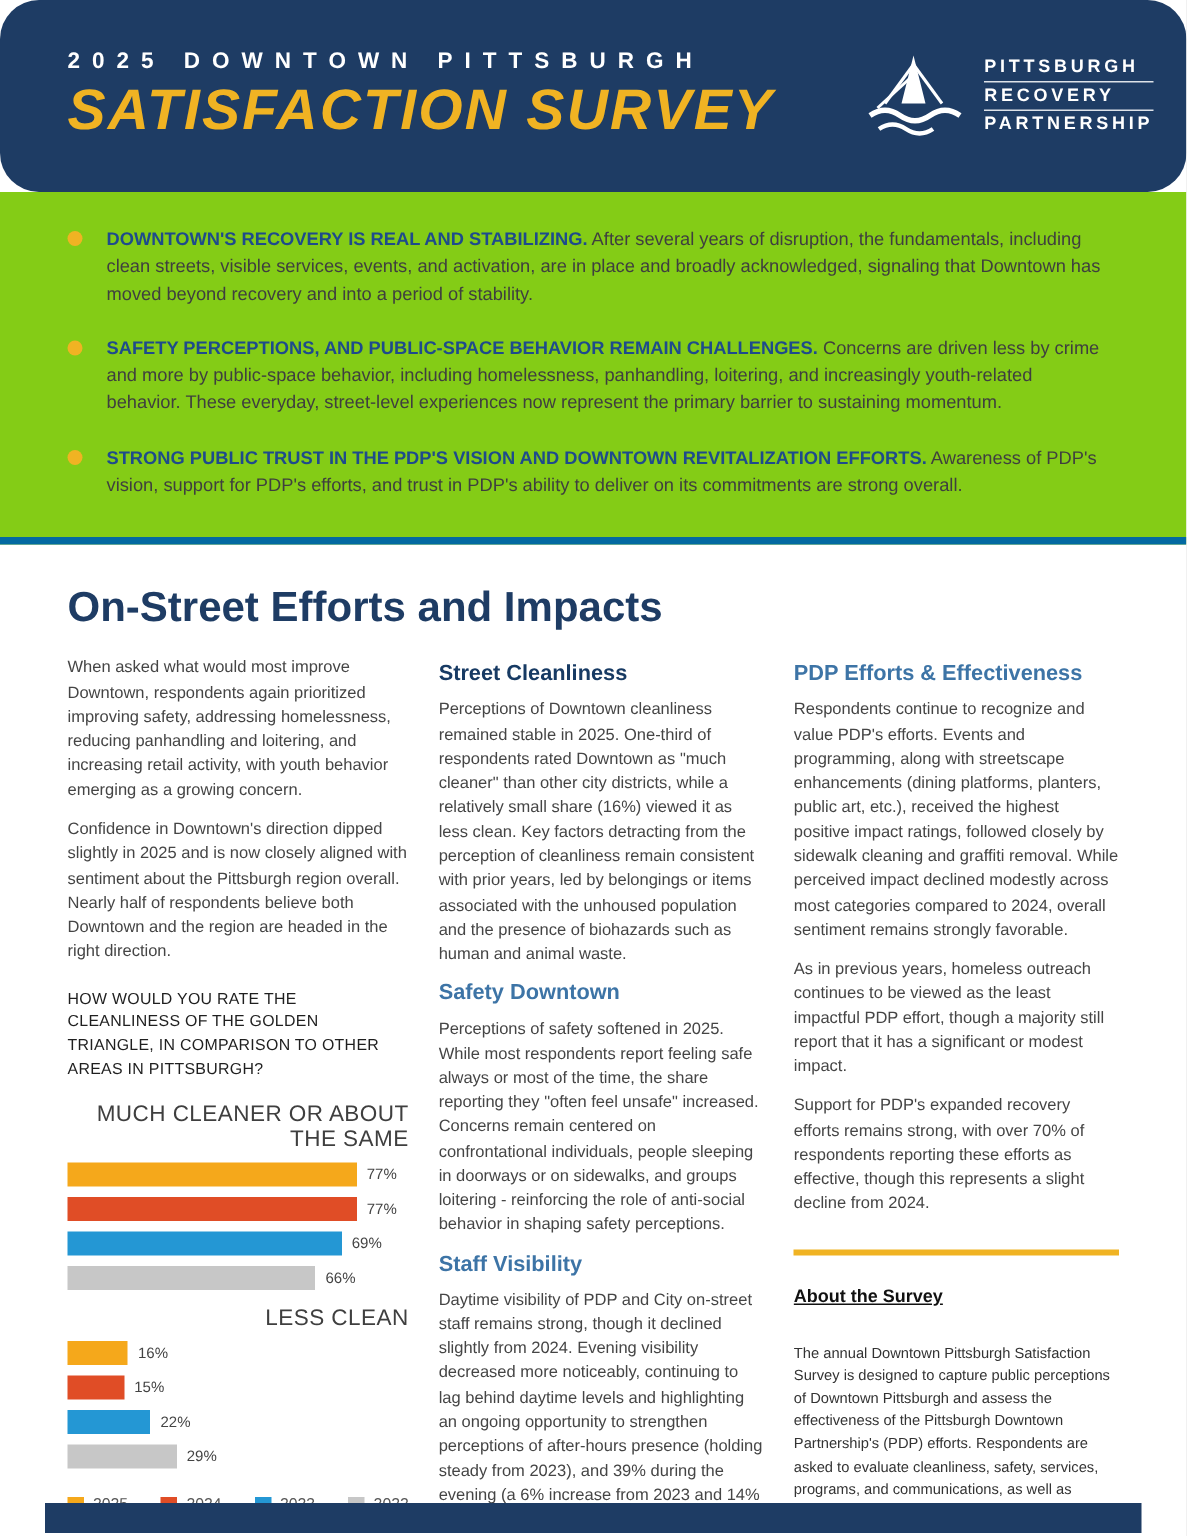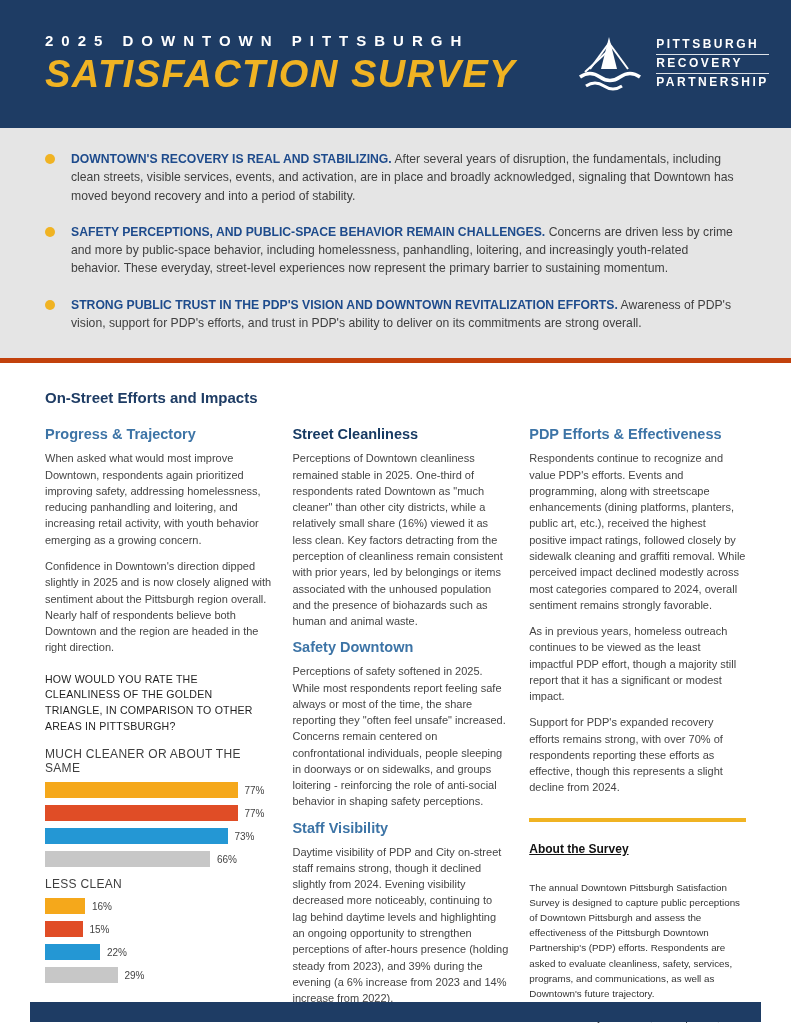--- a/index.html
+++ b/index.html
@@ -7,61 +7,62 @@
   body { font-family:"Liberation Sans", sans-serif; }
   .page {
     position:relative; width:791px; height:1024px; margin:0 auto;
     background:#ffffff; overflow:hidden;
   }
 
   
   .header {
     height:128px; background:#1E3C64; display:flex; align-items:center;
     padding:0 40px 0 45px;
+    border-radius:26px;
   }
   .title-block { flex:0 0 auto; }
   .kicker { color:#ffffff; font-size:15px; font-weight:bold; letter-spacing:8px; margin-bottom:4px; white-space:nowrap; }
   .main-title { color:#F0B323; font-size:38px; font-weight:bold; letter-spacing:1.5px; white-space:nowrap;font-style:italic; }
   .header-divider { width:4px; height:56px; background:#F0B323; margin:0 28px 0 32px; }
   .logo-wrap { display:flex; align-items:center; gap:14px; }
   .logo-icon svg { display:block; }
   .logo-text { color:#ffffff; font-size:12px; font-weight:bold; letter-spacing:2.5px; line-height:1.1; }
   .logo-text .lline { padding:2px 0 3px; border-bottom:1px solid rgba(255,255,255,.85); }
   .logo-text .lline:last-child { border-bottom:none;text-align:right; }
 
   
   .key-findings {
-    background:#e5e5e5; padding:22px 50px 18px 45px;
-    border-bottom:5px solid #c2410c;
+    background:#84cc16; padding:22px 50px 18px 45px;
+    border-bottom:5px solid #0369a1;
   }
   .kf-list { list-style:none; }
   .kf-item { display:flex; gap:16px; margin-bottom:18px; }
   .kf-item:last-child { margin-bottom:8px; }
   .kf-dot { flex:0 0 10px; width:10px; height:10px; border-radius:50%; background:#F0B323; margin-top:4px; }
   .kf-text { font-size:12.2px; line-height:1.5; color:#3f3f3f; }
   .kf-lead { color:#1E4B8C; font-weight:bold; }
 
   
   .section-title {
-    color:#1E3C64; font-size:15px; font-weight:bold;
+    color:#1E3C64; font-size:28px; font-weight:bold;
     margin:26px 45px 16px;
   }
   .columns {
     display:grid; grid-template-columns:repeat(3, 1fr); gap:20px;
     padding:0 45px;
   }
   .col-heading { font-size:14.5px; font-weight:bold; color:#3D74A6; margin:10px 0 8px; }
   .col-heading.dark { color:#173A63; }
   .col-heading:first-child { margin-top:4px; }
   .body-p { font-size:11px; line-height:1.48; color:#454545; margin-bottom:10px; }
 
   
   .chart { margin-top:16px; }
   .chart-question { font-size:10.6px; font-weight:normal; color:#1f1f1f; line-height:1.5; letter-spacing:.2px; margin-bottom:12px; }
-  .chart-group-label { font-size:12px; color:#3f3f3f; letter-spacing:.3px; margin:10px 0 7px; }
+  .chart-group-label { font-size:15px; color:#3f3f3f; letter-spacing:.3px; margin:10px 0 7px;text-align:right; }
   .bar-row { display:flex; align-items:center; margin-bottom:7px; }
   .bar { height:16px; }
   .bar-value { font-size:10px; color:#444; margin-left:7px; }
   .legend { display:flex; gap:22px; margin-top:18px; }
   .legend-item { display:flex; align-items:center; gap:6px; }
   .legend-swatch { width:11px; height:11px; }
   .legend-label { font-size:10.5px; color:#555; }
 
   
   .about-divider { height:4px; background:#F0B323; margin:22px 0 20px; }
@@ -119,40 +120,39 @@
         <p class="kf-text"><span class="kf-lead">STRONG PUBLIC TRUST IN THE PDP'S VISION AND DOWNTOWN REVITALIZATION EFFORTS.</span> <span>Awareness of PDP's vision, support for PDP's efforts, and trust in PDP's ability to deliver on its commitments are strong overall.</span></p>
       </li>
     </ul>
   </div>
 
   <h1 class="section-title">On-Street Efforts and Impacts</h1>
 
   <div class="columns">
 
     <div class="col">
-      <h2 class="col-heading">Progress &amp; Trajectory</h2>
       <p class="body-p">When asked what would most improve Downtown, respondents again prioritized improving safety, addressing homelessness, reducing panhandling and loitering, and increasing retail activity, with youth behavior emerging as a growing concern.</p>
       <p class="body-p">Confidence in Downtown's direction dipped slightly in 2025 and is now closely aligned with sentiment about the Pittsburgh region overall. Nearly half of respondents believe both Downtown and the region are headed in the right direction.</p>
 
       <div class="chart">
         <div class="chart-question">HOW WOULD YOU RATE THE CLEANLINESS OF THE GOLDEN TRIANGLE, IN COMPARISON TO OTHER AREAS IN PITTSBURGH?</div>
         <div>
           <div class="chart-group-label">MUCH CLEANER OR ABOUT THE SAME</div>
           <div class="bars" id="bars-group-0">
               <div class="bar-row">
                 <div class="bar" style="width: 192.5px; background: rgb(245, 168, 27);"></div>
                 <span class="bar-value">77%</span>
               </div>
               <div class="bar-row">
                 <div class="bar" style="width: 192.5px; background: rgb(224, 77, 38);"></div>
                 <span class="bar-value">77%</span>
               </div>
               <div class="bar-row">
                 <div class="bar" style="width: 182.5px; background: rgb(36, 151, 212);"></div>
-                <span class="bar-value">73%</span>
+                <span class="bar-value">69%</span>
               </div>
               <div class="bar-row">
                 <div class="bar" style="width: 165px; background: rgb(199, 199, 199);"></div>
                 <span class="bar-value">66%</span>
               </div>
             </div>
         </div>
         <div>
           <div class="chart-group-label">LESS CLEAN</div>
           <div class="bars" id="bars-group-1">

